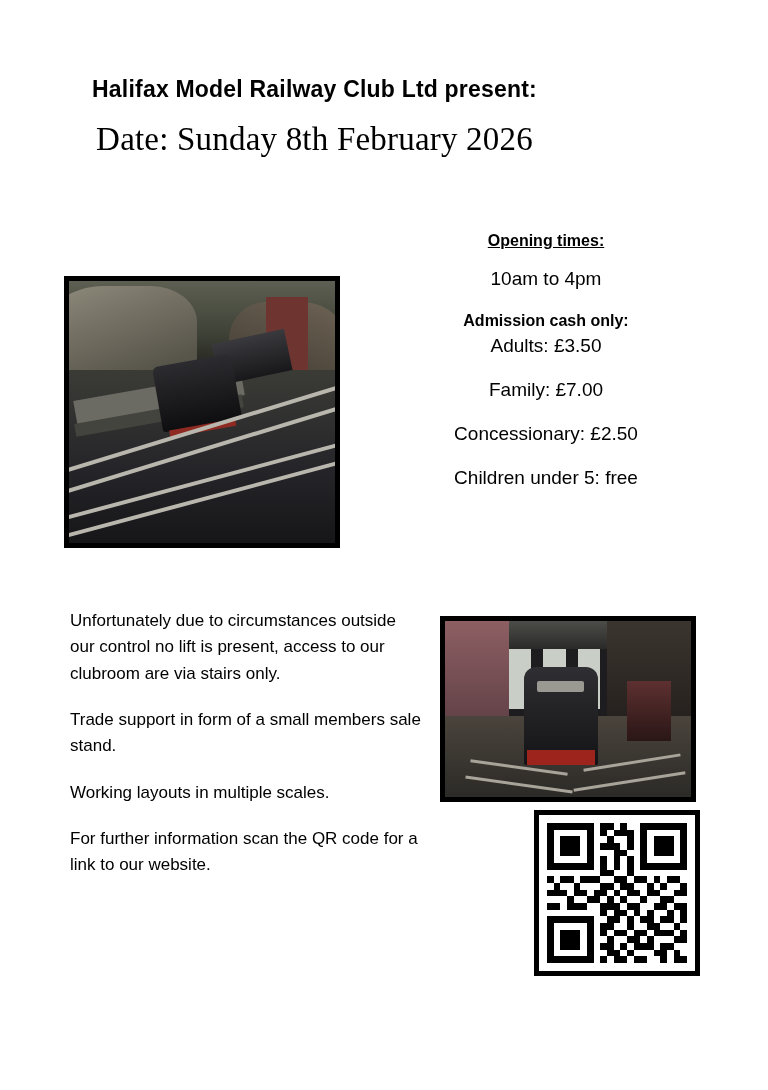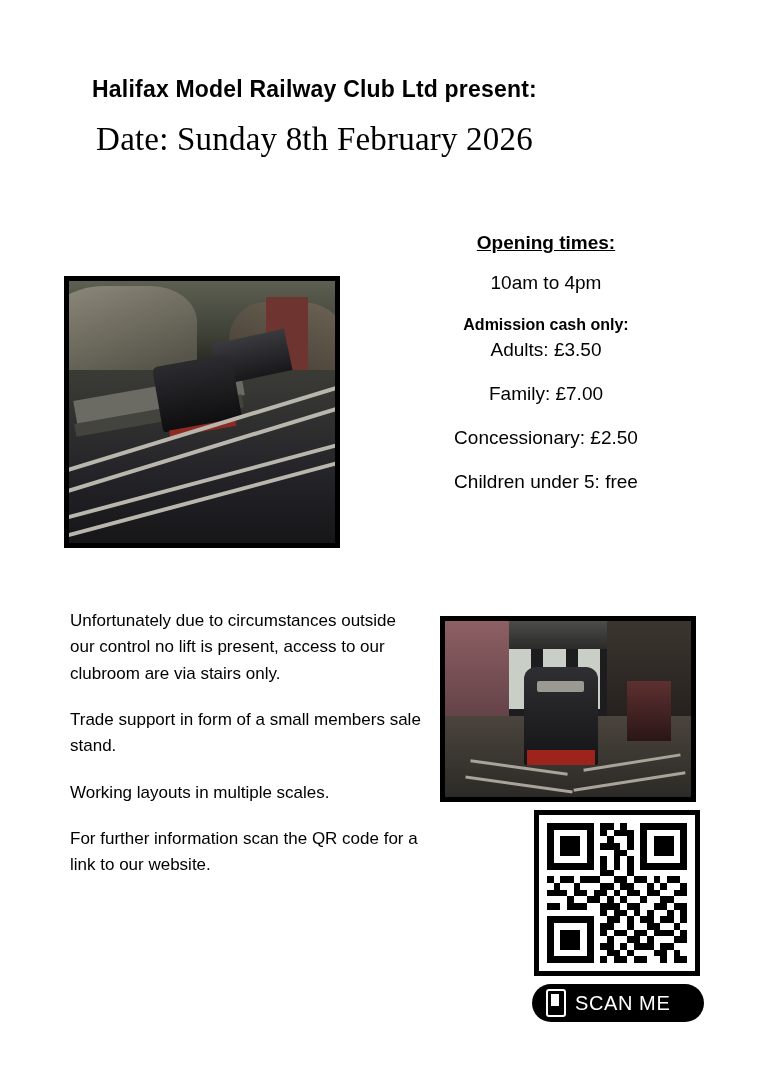--- a/index.html
+++ b/index.html
@@ -54,21 +54,21 @@
 
   
   .info-col {
     position: absolute;
     top: 232px;
     left: 340px;
     width: 412px;
     text-align: center;
   }
   .info-col .heading {
-    font-size: 19px;
+    font-size: 16px;
     font-weight: bold;
     text-decoration: underline;
     margin-bottom: 18px;
   }
   .info-col .item {
     font-size: 19px;
     margin-bottom: 22px;
   }
   .info-col .heading2 {
     font-size: 16px;
@@ -807,18 +807,14 @@
         <i class="on"></i>
         <i></i>
         <i></i>
         <i class="on"></i>
         <i></i>
         <i class="on"></i>
         <i class="on"></i>
       </div>
   </div>
 
-  <div class="scanme">
-    <span class="phone"></span>
-    <span class="label">SCAN ME</span>
-  </div>
 
 </div>
 
 </body></html>

